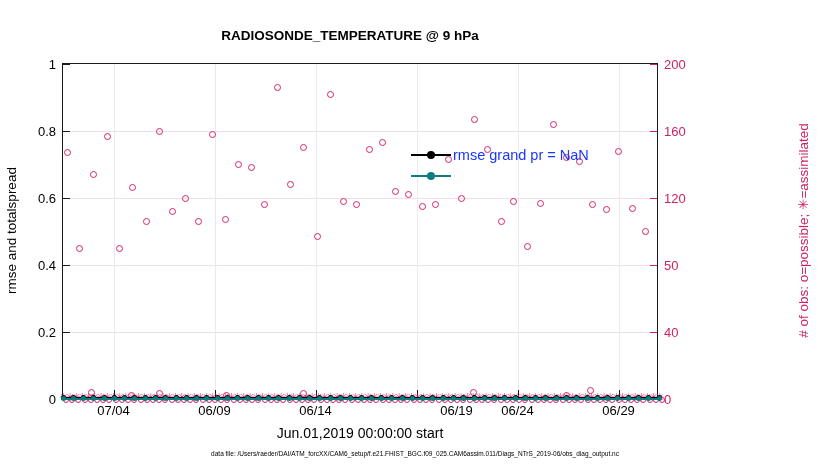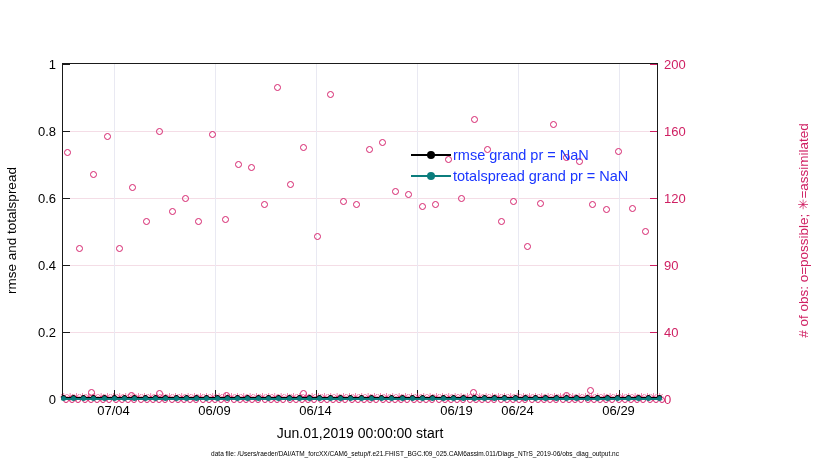--- a/index.html
+++ b/index.html
@@ -223,20 +223,21 @@
   .baseline-teal {
     position: absolute;
     height: 1.6px;
     background: #0b7d7d;
   }
 </style>
 </head>
 <body>
 
 <div id="title-block">
+  <div id="title-line-2">RADIOSONDE_TEMPERATURE @ 9 hPa</div>
 </div>
 
 <div id="axis-title-left">rmse and totalspread</div>
 <div id="axis-title-right"># of obs: o=possible; ✳=assimilated</div>
 <div id="axis-title-bottom">Jun.01,2019 00:00:00 start</div>
 
 <div id="plot-area">
   <div id="grid-layer">
       <div class="gridline-h" style="top: 268px;"></div>
       <div class="gridline-h" style="top: 201px;"></div>
@@ -260,21 +261,21 @@
       <div class="ylabel-left" style="top: 134px;">0.6</div>
       <div class="tick-left" style="top: 67px;"></div>
       <div class="ylabel-left" style="top: 67px;">0.8</div>
       <div class="tick-left" style="top: 0px;"></div>
       <div class="ylabel-left" style="top: 0px;">1</div>
       <div class="tick-right" style="top: 335px;"></div>
       <div class="ylabel-right" style="top: 335px;">0</div>
       <div class="tick-right" style="top: 268px;"></div>
       <div class="ylabel-right" style="top: 268px;">40</div>
       <div class="tick-right" style="top: 201px;"></div>
-      <div class="ylabel-right" style="top: 201px;">90</div>
+      <div class="ylabel-right" style="top: 201px;">50</div>
       <div class="tick-right" style="top: 134px;"></div>
       <div class="ylabel-right" style="top: 134px;">120</div>
       <div class="tick-right" style="top: 67px;"></div>
       <div class="ylabel-right" style="top: 67px;">160</div>
       <div class="tick-right" style="top: 0px;"></div>
       <div class="ylabel-right" style="top: 0px;">200</div>
       <div class="tick-bottom" style="left: 50.5085px;"></div>
       <div class="xlabel-bottom" style="left: 50.5085px;">07/04</div>
       <div class="tick-bottom" style="left: 151.525px;"></div>
       <div class="xlabel-bottom" style="left: 151.525px;">06/09</div>
@@ -663,18 +664,17 @@
         <span class="lg-line" style="background:#000"></span>
         <span class="lg-dot" style="background:#000"></span>
       </span>
       <span class="legend-label">rmse grand pr = NaN</span>
     </div>
     <div class="legend-row">
       <span class="legend-swatch">
         <span class="lg-line" style="background:#0b7d7d"></span>
         <span class="lg-dot" style="background:#0b7d7d"></span>
       </span>
-      <span class="legend-label">totalspread grand pr = NaN</span>
     </div>
   </div>
 </div>
 
 <div id="footer-note">data file: /Users/raeder/DAI/ATM_forcXX/CAM6_setup/f.e21.FHIST_BGC.f09_025.CAM6assim.011/Diags_NTrS_2019-06/obs_diag_output.nc</div>
 
 </body></html>

